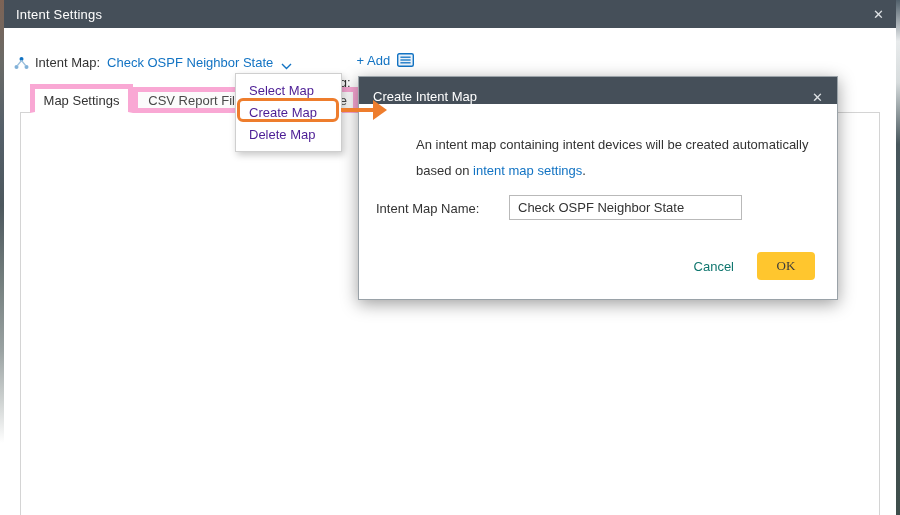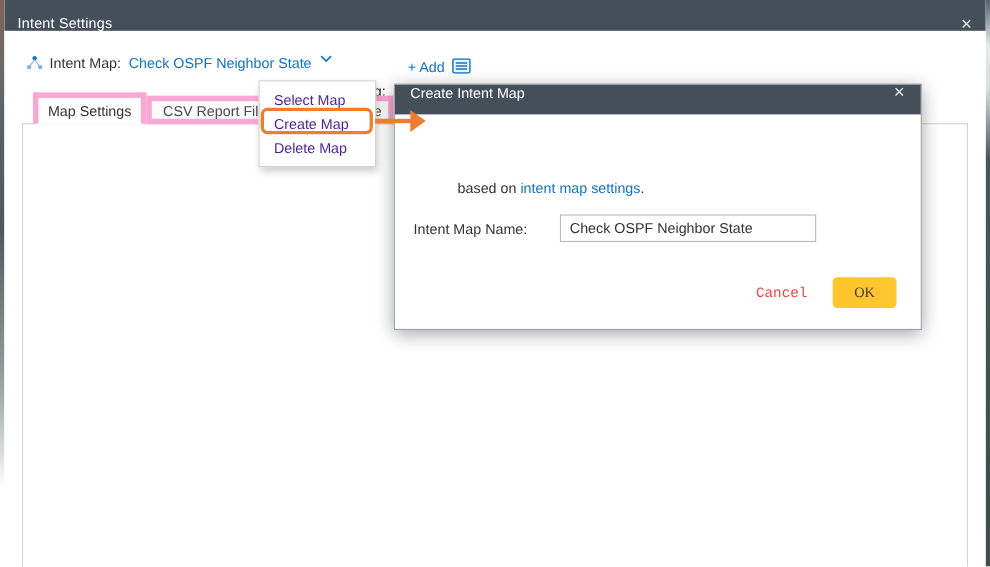--- a/index.html
+++ b/index.html
@@ -10,32 +10,32 @@
 
   
   .bg-left { position:absolute; left:0; top:0; width:4px; height:515px; z-index:0;
     background:linear-gradient(#7d6355 0%, #6a6a66 12%, #55606a 25%, #4d585e 40%, #75807f 55%, #9aa2a2 68%, #cfd3d2 78%, #ffffff 86%); }
   .bg-right { position:absolute; right:0; top:0; width:4px; height:515px; z-index:0;
     background:linear-gradient(#51606b 0%, #e8ebec 8%, #d7dcdd 16%, #47565c 28%, #41514f 70%, #3f4e4c 100%); }
 
   
   .modal { position:absolute; left:4px; top:0; width:892px; height:515px; background:#fff; z-index:1; }
   .titlebar { position:absolute; left:0; top:0; width:100%; height:28px; background:#454f59;
-    display:flex; align-items:flex-end; padding:0 12px; }
+    display:flex; align-items:center; padding:0 12px; }
   .titlebar .title { color:#fff; font-size:13px; letter-spacing:.2px; }
   .titlebar .close { margin-left:auto; color:#dfe3e6; font-size:13px; cursor:pointer; line-height:1; }
 
   
-  .toolbar { position:absolute; left:20px; top:50px; display:flex; align-items:flex-start; height:20px; }
+  .toolbar { position:absolute; left:10px; top:50px; display:flex; align-items:flex-end; height:20px; }
   .toolbar .lbl { color:#333; margin:0 4px 0 6px; }
   .toolbar .mapname { color:#1273c3; margin-left:3px; }
   .toolbar .chev { margin-left:8px; display:inline-flex; }
   .tagwrap { position:absolute; left:322px; top:50px; display:flex; align-items:center; height:20px; }
   .tagwrap .lbl { color:#333;margin-top:44px; }
-  .tagwrap .add { color:#1273c3; margin-left:20px; }
+  .tagwrap .add { color:#1273c3; margin-left:6px; }
   .tagwrap .listicon { margin-left:7px; display:inline-flex; }
 
   
   .panel { position:absolute; left:16px; top:112px; right:16px; height:404px; background:#fff;
     border:1px solid #d4d4d4; border-bottom:none; z-index:1; }
   .tab { position:absolute; display:flex; align-items:center; justify-content:center; z-index:2;
     border:5px solid #f9a8d4; }
   .tab.active { left:26px; top:84px; width:103px; height:29px; background:#fff; border-bottom:1px solid #fff; color:#333; }
   .tab.inactive { top:87px; height:26px; background:#fbfbfb; color:#4a4a4a; }
   .tab.t2 { left:129px; width:131px; }
@@ -69,30 +69,30 @@
 
   .annot-rect { position:absolute; left:233px; top:98px; width:102px; height:24px; border:3px solid #ee7d2d;
     border-radius:6px; z-index:6; }
   .annot-arrow-shaft { position:absolute; left:337px; top:108px; width:34px; height:4px; background:#ee7d2d; z-index:30; }
   .annot-arrow-head { position:absolute; left:369px; top:100px; width:0; height:0; z-index:30;
     border-left:14px solid #ee7d2d; border-top:10px solid transparent; border-bottom:10px solid transparent; }
 
   
   .dialog { position:absolute; left:354px; top:76px; width:480px; height:224px; background:#fff; z-index:10;
     border:1px solid #9aa2a8; box-shadow:0 4px 16px rgba(0,0,0,.38); }
-  .dialog .dheader { height:27px; background:#454f59; display:flex; align-items:flex-start; padding:0 14px; }
+  .dialog .dheader { height:27px; background:#454f59; display:flex; align-items:flex-end; padding:0 14px; }
   .dialog .dheader .dtitle { color:#fff; font-size:13px; }
   .dialog .dheader .close { margin-left:auto; color:#dfe3e6; font-size:13px; cursor:pointer; line-height:1; }
   .dialog .desc { position:absolute; left:57px; top:55px; line-height:26px; color:#333; }
   .dialog .desc a { color:#1273c3; text-decoration:none; }
   .namerow { position:absolute; left:17px; top:124px; display:flex; align-items:center; }
   .nameinput { position:absolute; left:150px; top:118px; width:233px; height:25px; border:1px solid #b9b9b9;
     display:flex; align-items:center; padding-left:8px; }
   .btnrow { position:absolute; right:22px; top:175px; display:flex; align-items:center; gap:23px; }
-  .cancel { color:#ef4444; cursor:pointer;font-family:Liberation Mono, monospace; }
+  .cancel { color:#0f766e; cursor:pointer; }
   .okbtn { width:58px; height:28px; background:#ffc62e; border:none; border-radius:4px; color:#3b3b3b;
     font-size:13px; font-family:Liberation Serif, serif; cursor:pointer; }
 </style>
 </head>
 <body>
 
 <div class="stage">
   <div class="bg-left"></div>
   <div class="bg-right"></div>
 
@@ -200,21 +200,21 @@
       <div class="item">Create Map</div>
       <div class="item">Delete Map</div>
     </div>
 
     <div class="dialog">
       <div class="dheader">
         <span class="dtitle">Create Intent Map</span>
         <span class="close">✕</span>
       </div>
       <div class="desc">
-        <br>
+        <span>An intent map containing intent devices will be created automatically</span><br>
         <span>based on </span><a href="#">intent map settings</a><span>.</span>
       </div>
       <div class="namerow">
         <span>Intent Map Name:</span>
       </div>
       <div class="nameinput">
         <span>Check OSPF Neighbor State</span>
       </div>
       <div class="btnrow">
         <span class="cancel">Cancel</span>

